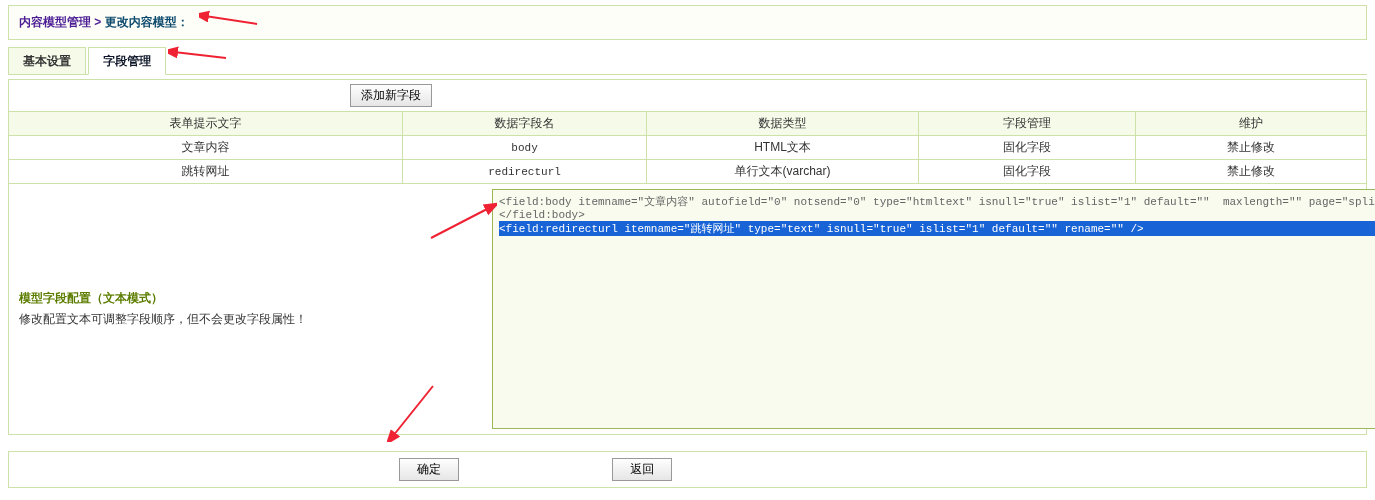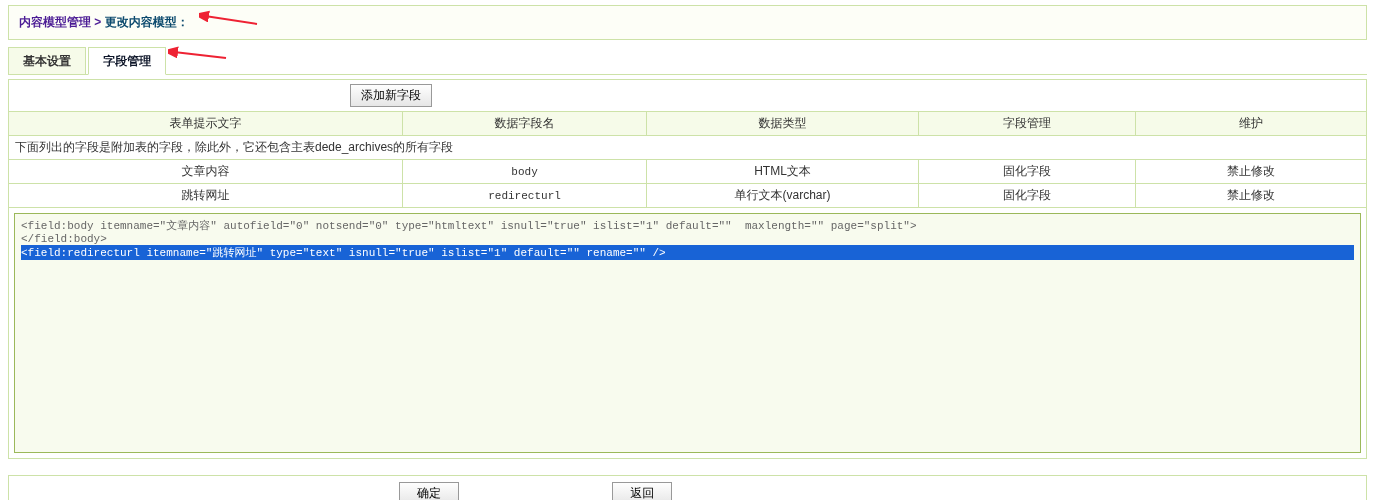--- a/index.html
+++ b/index.html
@@ -209,41 +209,63 @@
   <thead>
     <tr>
       <th style="width:29%">表单提示文字</th>
       <th style="width:18%">数据字段名</th>
       <th style="width:20%">数据类型</th>
       <th style="width:16%">字段管理</th>
       <th>维护</th>
     </tr>
   </thead>
   <tbody>
-    <tr>
-      <td class="note" colspan="5">下面列出的字段是附加表的字段，除此外，它还包含主表dede_archives的所有字段</td>
-    </tr>
     <tr>
       <td>文章内容</td>
       <td class="mono">body</td>
       <td>HTML文本</td>
       <td>固化字段</td>
       <td>禁止修改</td>
     </tr>
     <tr>
       <td>跳转网址</td>
       <td class="mono">redirecturl</td>
       <td>单行文本(varchar)</td>
       <td>固化字段</td>
       <td>禁止修改</td>
     </tr>
   </tbody>
 </table>
 
 <div class="textmode-wrap">
+  <div class="textmode-left">
+    <div class="title">模型字段配置（文本模式）</div>
+    <div class="desc">修改配置文本可调整字段顺序，但不会更改字段属性！</div>
+
+    <span class="arrow" style="right:-10px; top:18px;">
+      <svg width="70" height="40">
+          <defs>
+            <marker id="ah3" markerWidth="10" markerHeight="10" refX="2" refY="3" orient="auto">
+              <path d="M0,0 L0,6 L8,3 z" fill="#e23"></path>
+            </marker>
+          </defs>
+          <line x1="4" y1="36" x2="62" y2="6" stroke="#e23" stroke-width="2" marker-end="url(#ah3)"></line>
+        </svg>
+    </span>
+    <span class="arrow" style="right:50px; bottom:-8px;">
+      <svg width="50" height="60">
+          <defs>
+            <marker id="ah4" markerWidth="10" markerHeight="10" refX="2" refY="3" orient="auto">
+              <path d="M0,0 L0,6 L8,3 z" fill="#e23"></path>
+            </marker>
+          </defs>
+          <line x1="46" y1="4" x2="6" y2="54" stroke="#e23" stroke-width="2" marker-end="url(#ah4)"></line>
+        </svg>
+    </span>
+  </div>
   <div class="textmode-right">
     <div class="code-area"><span class="code-line">&lt;field:body itemname="文章内容" autofield="0" notsend="0" type="htmltext" isnull="true" islist="1" default=""  maxlength="" page="split"&gt;</span><span class="code-line">&lt;/field:body&gt;</span><span class="code-line selected">&lt;field:redirecturl itemname="跳转网址" type="text" isnull="true" islist="1" default="" rename="" /&gt;</span></div>
   </div>
 </div>
 
 <div class="footer">
   <button class="btn confirm">确定</button>
   <button class="btn back">返回</button>
 </div>
 

